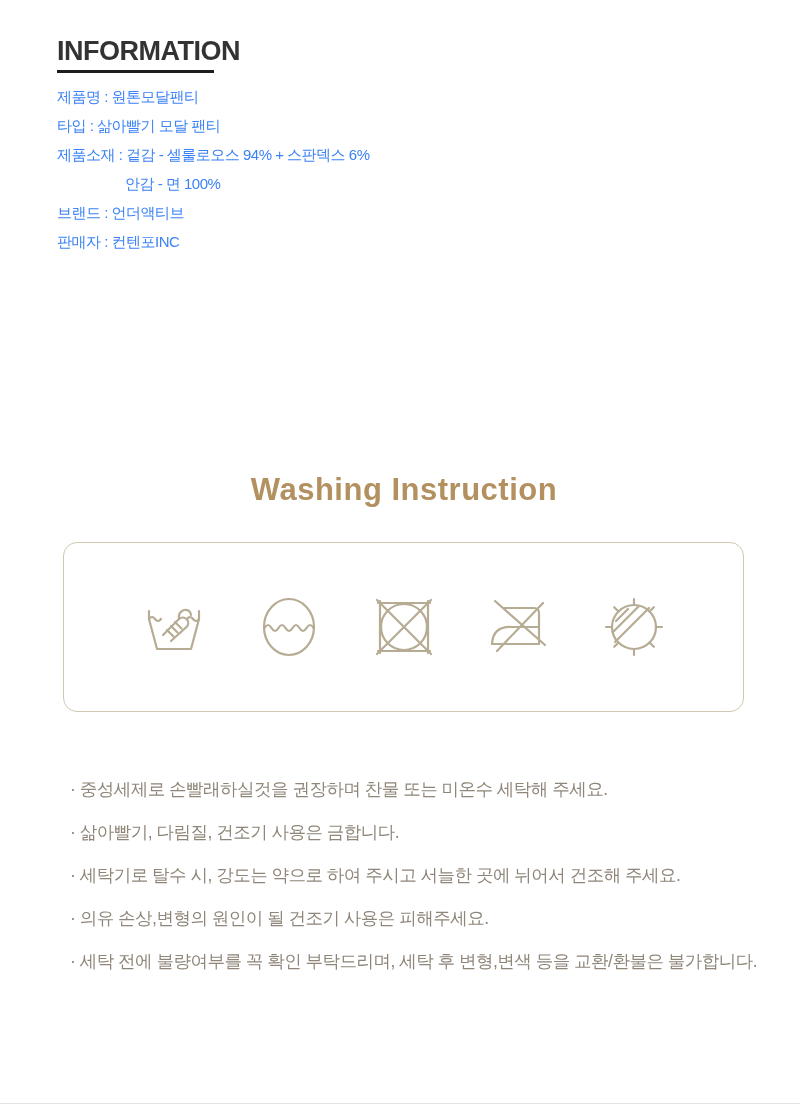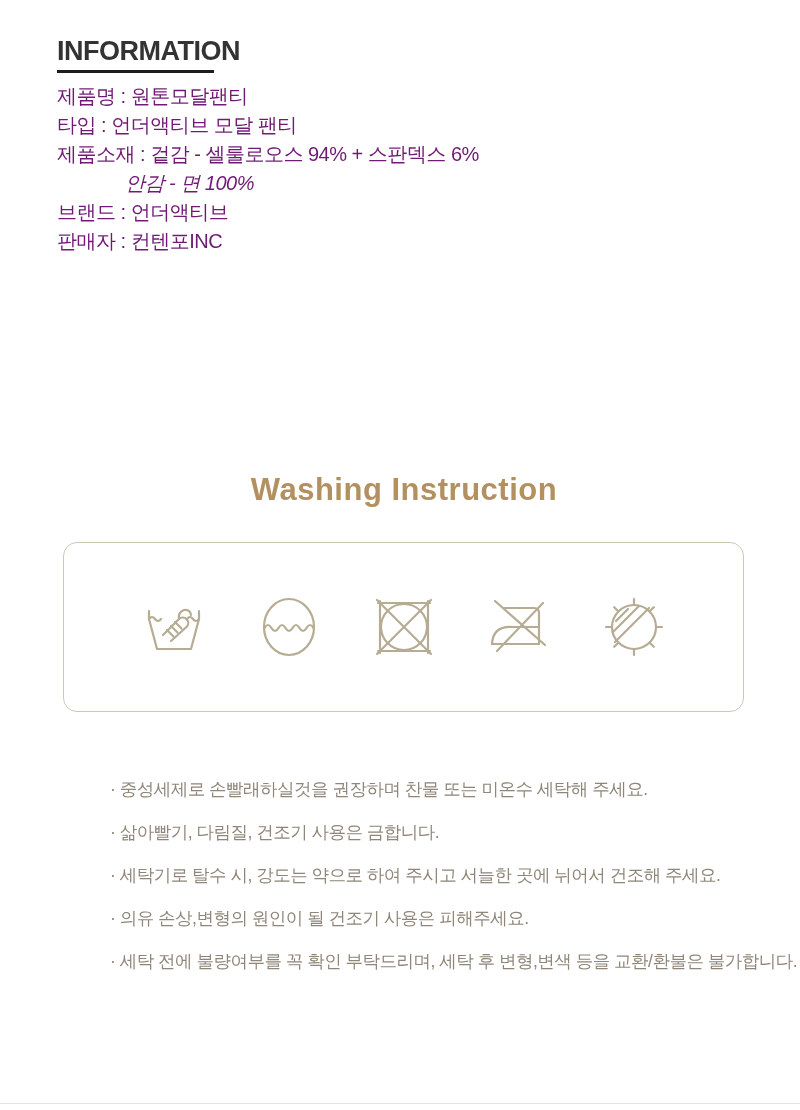--- a/index.html
+++ b/index.html
@@ -10,57 +10,57 @@
   
   .info-title{
     position:absolute;left:57px;top:36px;
     font-size:27px;font-weight:bold;letter-spacing:-0.5px;color:#333333;
   }
   .info-underline{
     position:absolute;left:57px;top:70px;width:157px;height:3px;background:#1d1d1d;
   }
   .info-lines{
     position:absolute;left:57px;top:82px;width:600px;
-    font-size:20px;line-height:29px;color:#701a75;letter-spacing:-0.5px;
+    font-size:15px;line-height:29px;color:#3b82f6;letter-spacing:-0.5px;
   }
   .info-line{white-space:nowrap;}
-  .info-line.indent{padding-left:68px;font-style:italic;}
+  .info-line.indent{padding-left:68px;}
   
   .washing-title{
     position:absolute;left:4px;top:472px;width:800px;text-align:center;
     font-size:31px;font-weight:bold;color:#b3905f;letter-spacing:0.5px;
   }
   .icon-box{
     position:absolute;left:63px;top:542px;width:681px;height:170px;
     border:1px solid #cfc8b3;border-radius:14px;box-sizing:border-box;
     display:flex;align-items:center;justify-content:center;gap:51px;
   }
   .care-icon{width:64px;height:64px;flex:0 0 auto;}
   .care-icon svg{display:block;width:64px;height:64px;}
   
   .notes{
     position:absolute;left:70px;top:778px;width:680px;
-    font-size:17.5px;color:#8f8679;letter-spacing:-0.5px;margin-left:40px;
+    font-size:17.5px;color:#8f8679;letter-spacing:-0.5px;
   }
   .note-line{height:43px;line-height:22px;white-space:nowrap;}
   .bottom-rule{
     position:absolute;left:0;top:1103px;width:800px;height:1px;background:#e3e3e3;
   }
 </style>
 </head>
 <body>
 
 <div class="page">
 
   <div class="info-title">INFORMATION</div>
   <div class="info-underline"></div>
 
   <div class="info-lines">
     <div class="info-line">제품명 : 원톤모달팬티</div>
-    <div class="info-line">타입 : 언더액티브 모달 팬티</div>
+    <div class="info-line">타입 : 삶아빨기 모달 팬티</div>
     <div class="info-line">제품소재 : 겉감 - 셀룰로오스 94% + 스판덱스 6%</div>
     <div class="info-line indent">안감 - 면 100%</div>
     <div class="info-line">브랜드 : 언더액티브</div>
     <div class="info-line">판매자 : 컨텐포INC</div>
   </div>
 
   <div class="washing-title">Washing Instruction</div>
 
   <div class="icon-box">
 

